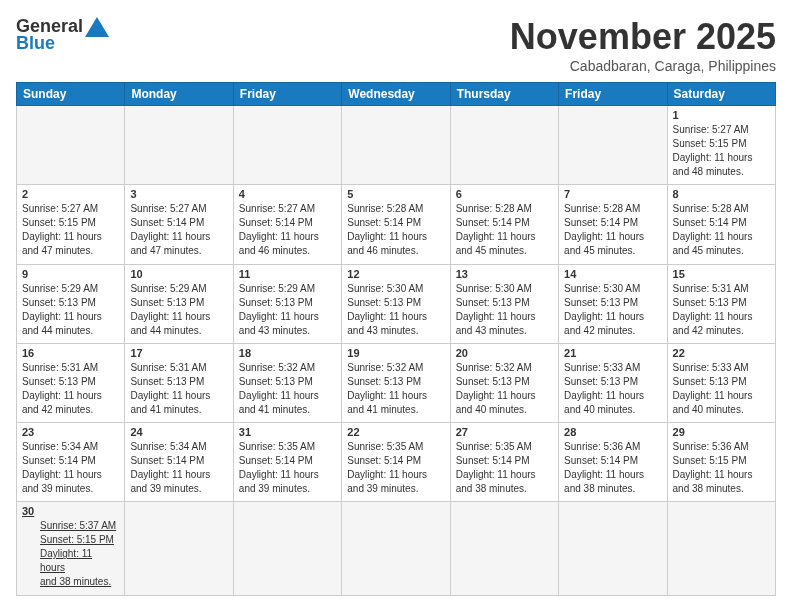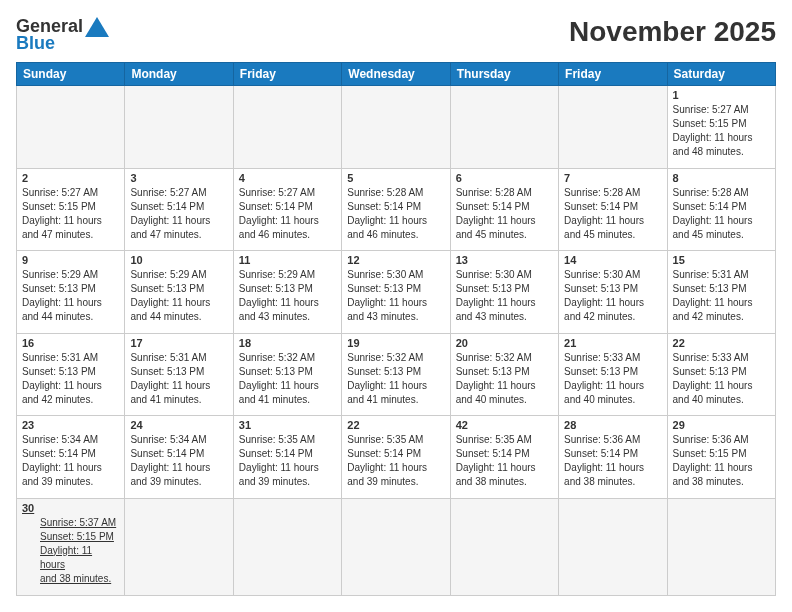--- a/index.html
+++ b/index.html
@@ -44,21 +44,21 @@
     }
     .logo-icon {
       width: 24px;
       height: 20px;
       margin-left: 2px;
     }
     .title-section {
       text-align: right;
     }
     .month-title {
-      font-size: 28px;
+      font-size: 36px;
       font-weight: bold;
       color: #333;
     }
     .subtitle {
       font-size: 14px;
       color: #555;
     }
     .calendar {
       flex: 1;
       border: 1px solid #ccc;
@@ -113,20 +113,21 @@
       <div class="logo-text">
         <span class="logo-general">General</span>
         <svg class="logo-icon" viewBox="0 0 24 20">
           <polygon points="12,0 24,20 0,20" fill="#1a7abf"></polygon>
         </svg>
       </div>
       <span class="logo-blue" style="margin-top:-4px;">Blue</span>
     </div>
     <div class="title-section">
       <div class="month-title">November 2025</div>
+      <div class="subtitle">Cabadbaran, Caraga, Philippines</div>
     </div>
   </div>
 
   <table class="calendar">
     <thead>
       <tr>
         <th>Sunday</th>
         <th>Monday</th>
         <th>Friday</th>
         <th>Wednesday</th>
@@ -327,21 +328,21 @@
 and 39 minutes.</div>
           </td>
           <td>
             <span class="day-num">22</span>
             <div class="day-info" style="white-space: pre-line;">Sunrise: 5:35 AM
 Sunset: 5:14 PM
 Daylight: 11 hours
 and 39 minutes.</div>
           </td>
           <td>
-            <span class="day-num">42</span>
+            <span class="day-num">27</span>
             <div class="day-info" style="white-space: pre-line;">Sunrise: 5:35 AM
 Sunset: 5:14 PM
 Daylight: 11 hours
 and 38 minutes.</div>
           </td>
           <td>
             <span class="day-num">28</span>
             <div class="day-info" style="white-space: pre-line;">Sunrise: 5:36 AM
 Sunset: 5:14 PM
 Daylight: 11 hours

